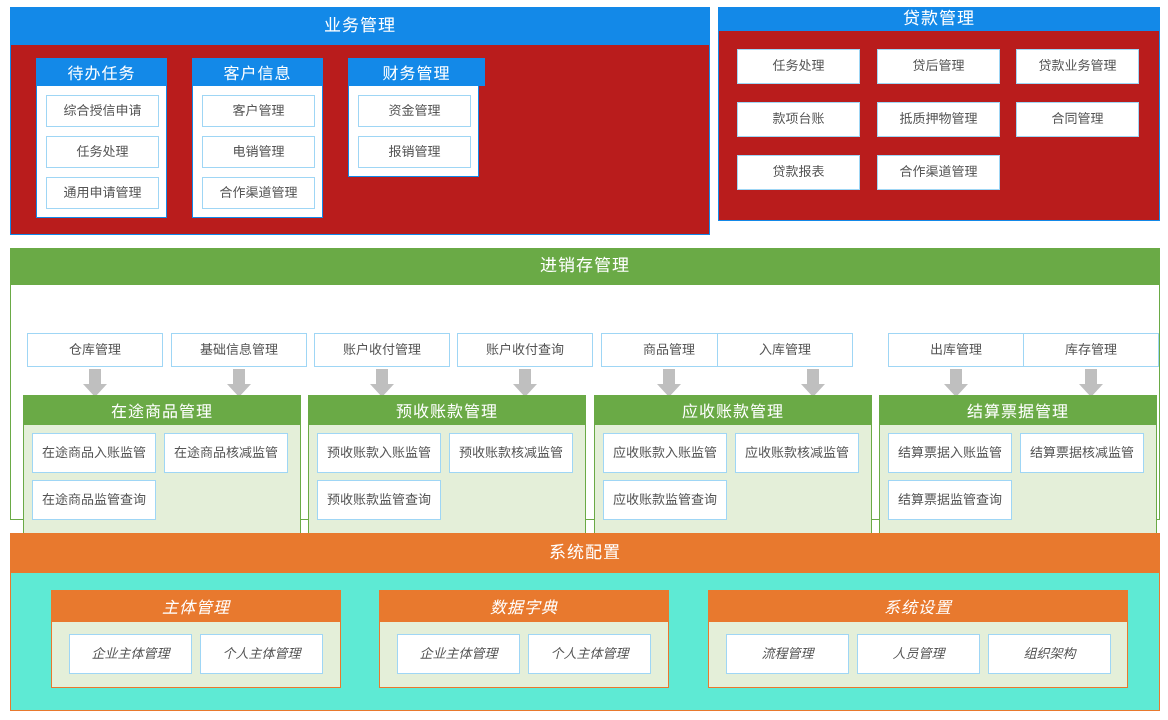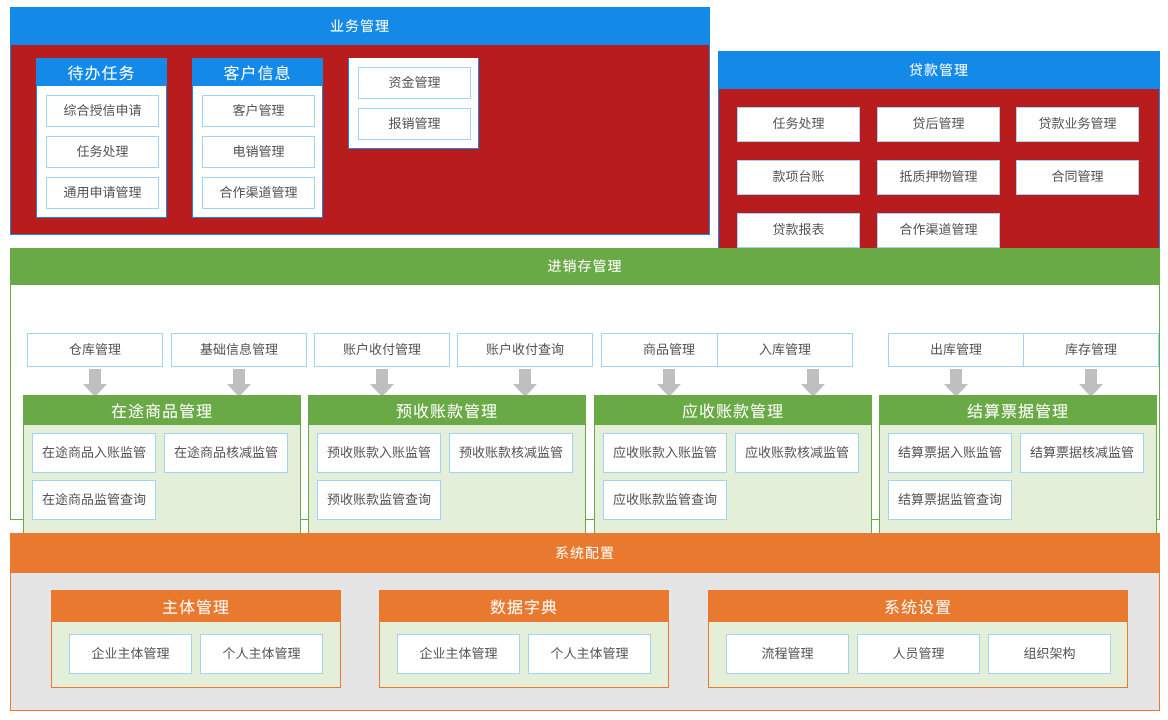--- a/index.html
+++ b/index.html
@@ -12,38 +12,38 @@
     overflow:hidden;
   }
   .canvas{position:relative;width:1168px;height:720px;}
 
   
   .panel{position:absolute;box-sizing:border-box;}
   .panel-head{
     box-sizing:border-box;
     text-align:center;
     color:#ffffff;
-    font-size:14px;
+    font-size:17px;
     line-height:1.2;
     display:flex;align-items:center;justify-content:center;
     letter-spacing:1px;
   }
   .panel-body{box-sizing:border-box;}
 
   
   .blue .panel-head{background:#1389e8;}
   .blue > .panel-body{background:#b91c1c;border:1px solid #1389e8;border-top:none;}
 
   
   .green .panel-head{background:#6aaa46;}
   .green > .panel-body{background:#ffffff;border:1px solid #6aaa46;border-top:none;}
 
   
   .orange .panel-head{background:#e8792e;}
-  .orange > .panel-body{background:#e5e5e5;border:1px solid #e8792e;border-top:none;}
+  .orange > .panel-body{background:#5eead4;border:1px solid #e8792e;border-top:none;font-style:italic;}
 
   
   .tile{
     box-sizing:border-box;
     background:#ffffff;
     border:1px solid #9fd6f5;
     color:#555555;
     font-size:13px;
     display:flex;align-items:center;justify-content:center;
     text-align:center;
@@ -118,31 +118,32 @@
       <div class="subcard" style="left:181px;top:13px;width:131px;height:160px;">
         <div class="sc-head">客户信息</div>
         <div class="sc-body" style="height:132px;">
           <div class="tile" style="left:9px;top:9px;width:113px;height:32px;">客户管理</div>
           <div class="tile" style="left:9px;top:50px;width:113px;height:32px;">电销管理</div>
           <div class="tile" style="left:9px;top:91px;width:113px;height:32px;">合作渠道管理</div>
         </div>
       </div>
 
       <div class="subcard" style="left:337px;top:13px;width:131px;height:119px;">
+        <div class="sc-head" style="width:137px;">财务管理</div>
         <div class="sc-body" style="height:91px;">
           <div class="tile" style="left:9px;top:9px;width:113px;height:32px;">资金管理</div>
           <div class="tile" style="left:9px;top:50px;width:113px;height:32px;">报销管理</div>
         </div>
       </div>
 
     </div>
   </div>
 
   <div class="panel blue" style="left:718px;top:7px;width:442px;height:228px;">
-    <div class="panel-head" style="height:38px;margin-top:44px;">贷款管理</div>
+    <div class="panel-head" style="height:24px;">贷款管理</div>
     <div class="panel-body" style="height:190px;position:relative;">
       <div class="tile" style="left:18px;top:18px;width:123px;height:35px;">任务处理</div>
       <div class="tile" style="left:158px;top:18px;width:123px;height:35px;">贷后管理</div>
       <div class="tile" style="left:297px;top:18px;width:123px;height:35px;">贷款业务管理</div>
 
       <div class="tile" style="left:18px;top:71px;width:123px;height:35px;">款项台账</div>
       <div class="tile" style="left:158px;top:71px;width:123px;height:35px;">抵质押物管理</div>
       <div class="tile" style="left:297px;top:71px;width:123px;height:35px;">合同管理</div>
 
       <div class="tile" style="left:18px;top:124px;width:123px;height:35px;">贷款报表</div>

